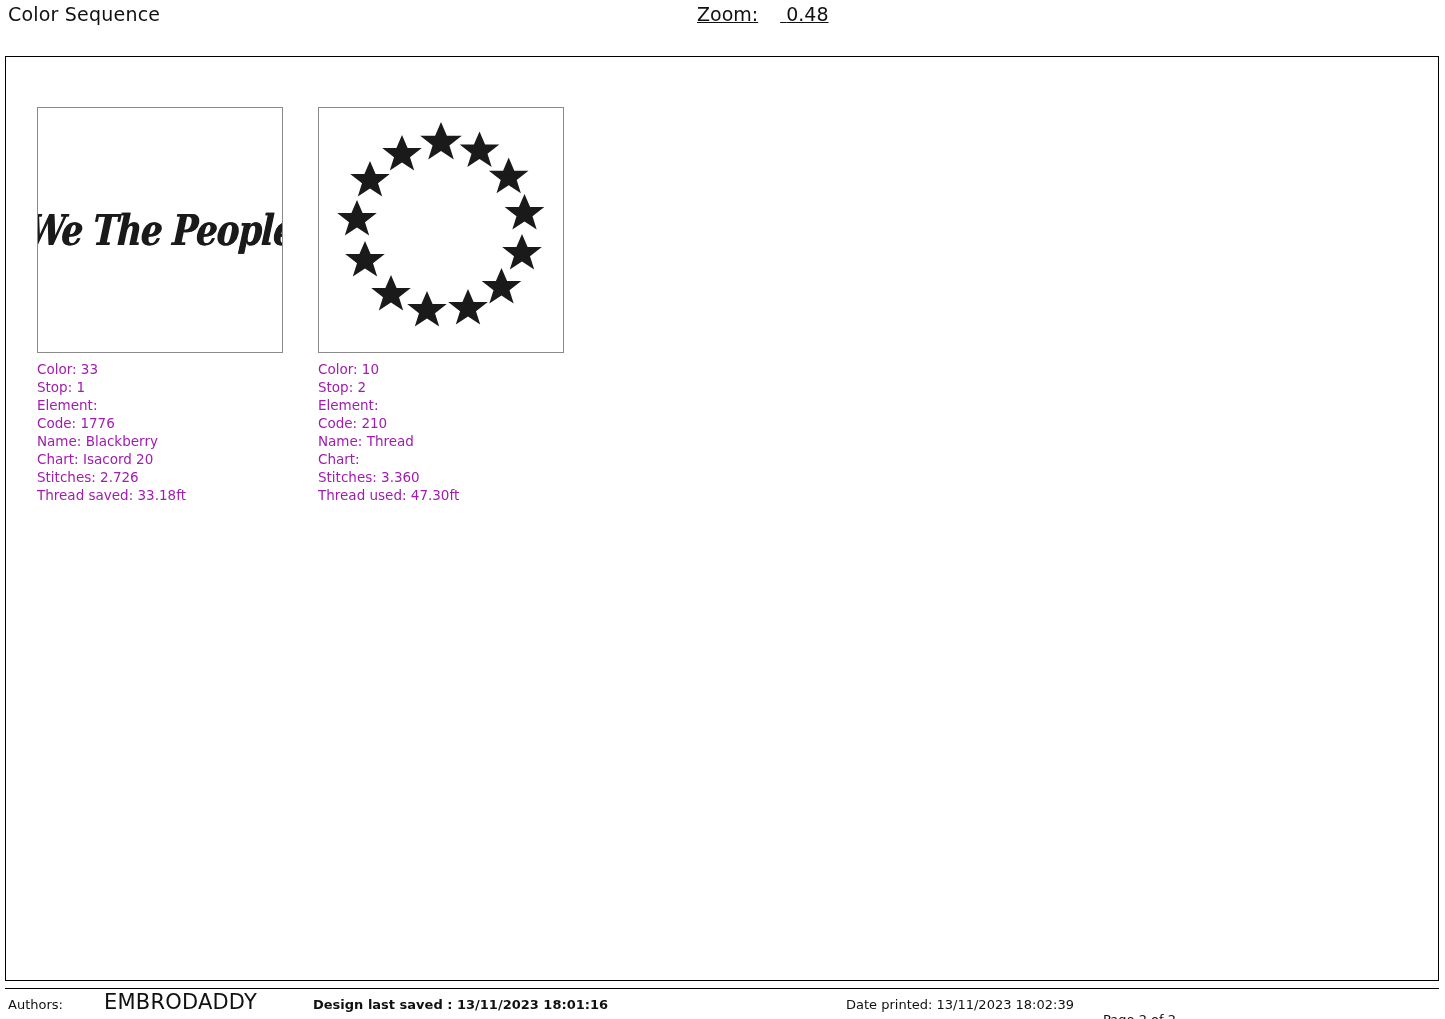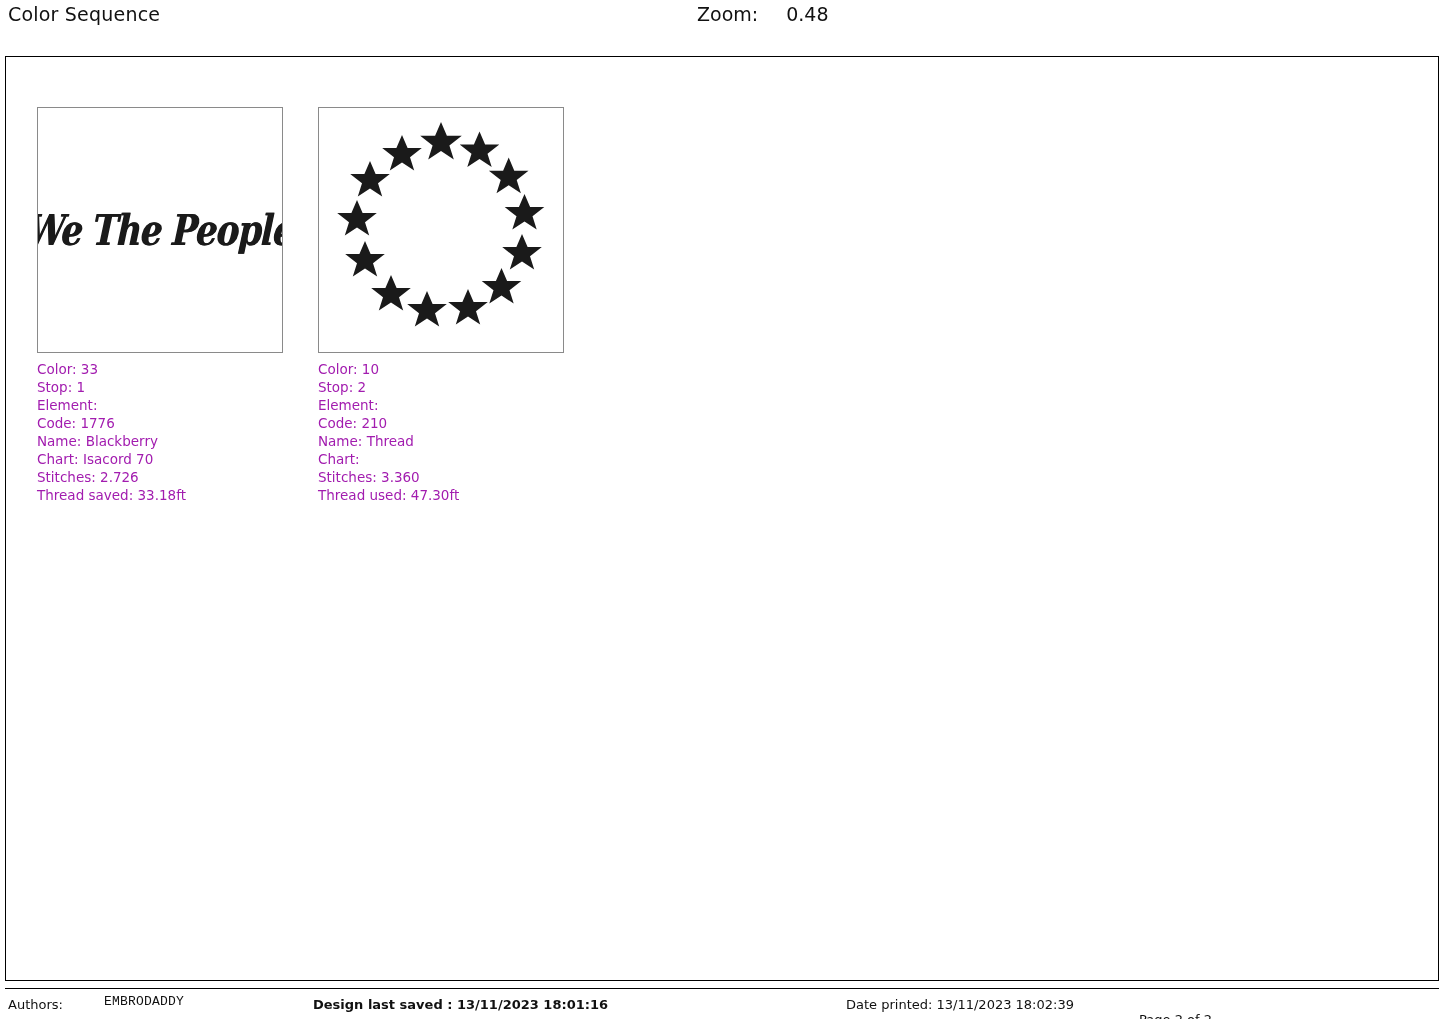--- a/index.html
+++ b/index.html
@@ -35,20 +35,21 @@
     white-space: nowrap;
   }
   .zoom-wrap {
     position: absolute;
     left: 697px;
     top: 2px;
     font-size: 19px;
     line-height: 24px;
     color: #111111;
     white-space: nowrap;
+    text-decoration: underline;
   }
   .zoom-label { margin-right: 22px; }
   .zoom-value { }
 
   
   .sheet {
     position: absolute;
     left: 5px;
     top: 56px;
     width: 1434px;
@@ -122,30 +123,28 @@
   }
   .footer {
     position: absolute;
     left: 0;
     top: 992px;
     width: 1186px;
     height: 27px;
     font-size: 13px;
     line-height: 20px;
     color: #111111;
-    padding-left: 36px;
   }
   .f-authors { position: absolute; left: 8px; top: 3px; }
   .f-brand {
     position: absolute;
     left: 104px;
     top: 0px;
-    font-size: 13px;
+    font-size: 21px;
     letter-spacing: 0.2px;
-    font-family: Liberation Mono, monospace;
   }
   .f-saved { position: absolute; left: 313px; top: 3px; font-weight: bold; }
   .f-printed { position: absolute; left: 846px; top: 3px; }
   .f-page { position: absolute; right: 10px; top: 18px; }
 
   svg { display: block; }
 </style>
 </head>
 <body>
 
@@ -166,21 +165,21 @@
         <div class="thumb-inner">
           <span class="wtp">We The People</span>
         </div>
       </div>
       <div class="info">
         <div>Color: 33</div>
         <div>Stop: 1</div>
         <div>Element:</div>
         <div>Code: 1776</div>
         <div>Name: Blackberry</div>
-        <div>Chart: Isacord 70</div>
+        <div>Chart: Isacord 20</div>
         <div>Stitches: 2.726</div>
         <div>Thread saved: 33.18ft</div>
       </div>
     </div>
 
     <div class="block block-1">
       <div class="thumb">
         <div class="thumb-inner">
           <svg width="244" height="244" viewBox="0 0 244 244">
             <g fill="#1a1a1a">

